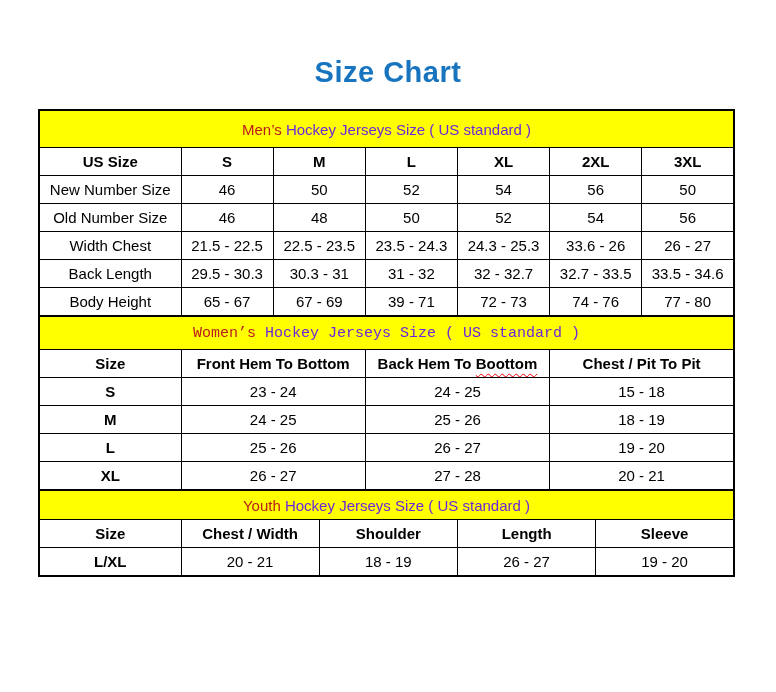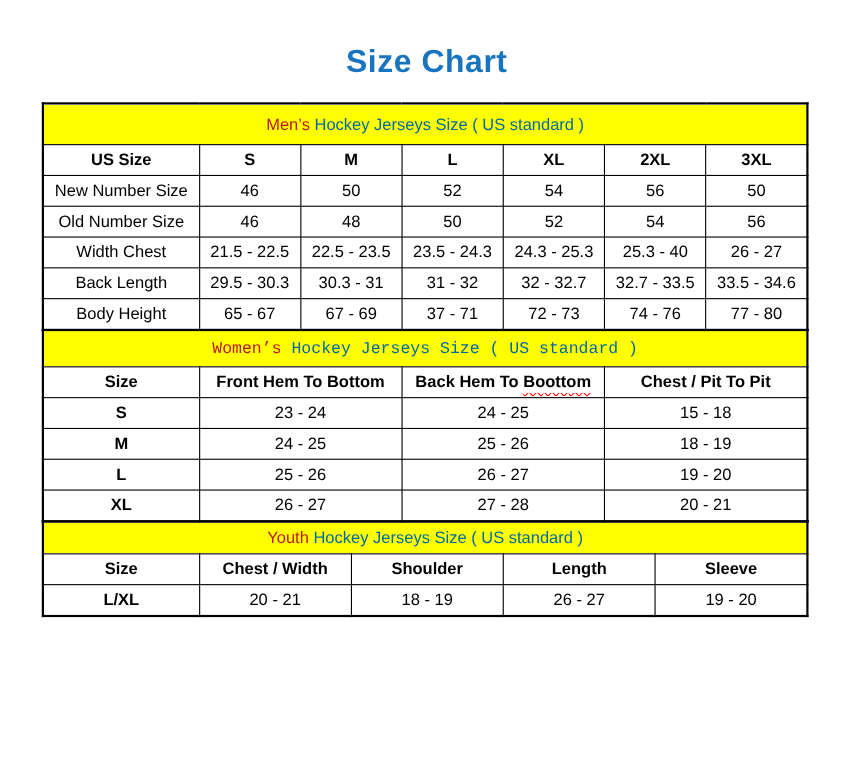--- a/index.html
+++ b/index.html
@@ -8,21 +8,21 @@
     background: #ffffff;
     width: 776px;
     height: 692px;
     font-family: "Liberation Sans", sans-serif;
     color: #000000;
   }
   .page {
     width: 776px;
     height: 692px;
     box-sizing: border-box;
-    padding-top: 40px;
+    padding-top: 56px;
     overflow: hidden;
   }
   .page-title {
     text-align: center;
     color: #1874BE;
     font-size: 29px;
     font-weight: bold;
     margin: 0 0 20px 0;
     letter-spacing: 0.5px;
   }
@@ -48,21 +48,21 @@
   }
   .band-cell {
     background: #FFFF00;
     height: 36px;
     font-size: 17px;
     font-weight: bold;
   }
   .band-cell.band-women { height: 32px; font-family: Liberation Mono, monospace; }
   .band-cell.band-youth { height: 28px; margin-left: 16px; }
   .band-keyword { color: #b91c1c; }
-  .band-rest { color: #0369a1; }
+  .band-rest { color: #6d28d9; }
   .size-table th.col-head,
   .size-table th.row-head {
     font-weight: bold;
   }
   .size-table tr.data-row td,
   .size-table tr.data-row th,
   .size-table tr.head-row th {
     height: 27px;
   }
   .mens-table col.label-col,
@@ -124,37 +124,37 @@
         <td>52</td>
         <td>54</td>
         <td>56</td>
       </tr>
       <tr class="data-row">
         <td>Width Chest</td>
         <td>21.5 - 22.5</td>
         <td>22.5 - 23.5</td>
         <td>23.5 - 24.3</td>
         <td>24.3 - 25.3</td>
-        <td>25.3 - 40</td>
+        <td>33.6 - 26</td>
         <td>26 - 27</td>
       </tr>
       <tr class="data-row">
         <td>Back Length</td>
         <td>29.5 - 30.3</td>
         <td>30.3 - 31</td>
         <td>31 - 32</td>
         <td>32 - 32.7</td>
         <td>32.7 - 33.5</td>
         <td>33.5 - 34.6</td>
       </tr>
       <tr class="data-row">
         <td>Body Height</td>
         <td>65 - 67</td>
         <td>67 - 69</td>
-        <td>37 - 71</td>
+        <td>39 - 71</td>
         <td>72 - 73</td>
         <td>74 - 76</td>
         <td>77 - 80</td>
       </tr>
     </tbody>
   </table>
 
   <table class="size-table womens-table">
     <colgroup>
       <col class="label-col">

